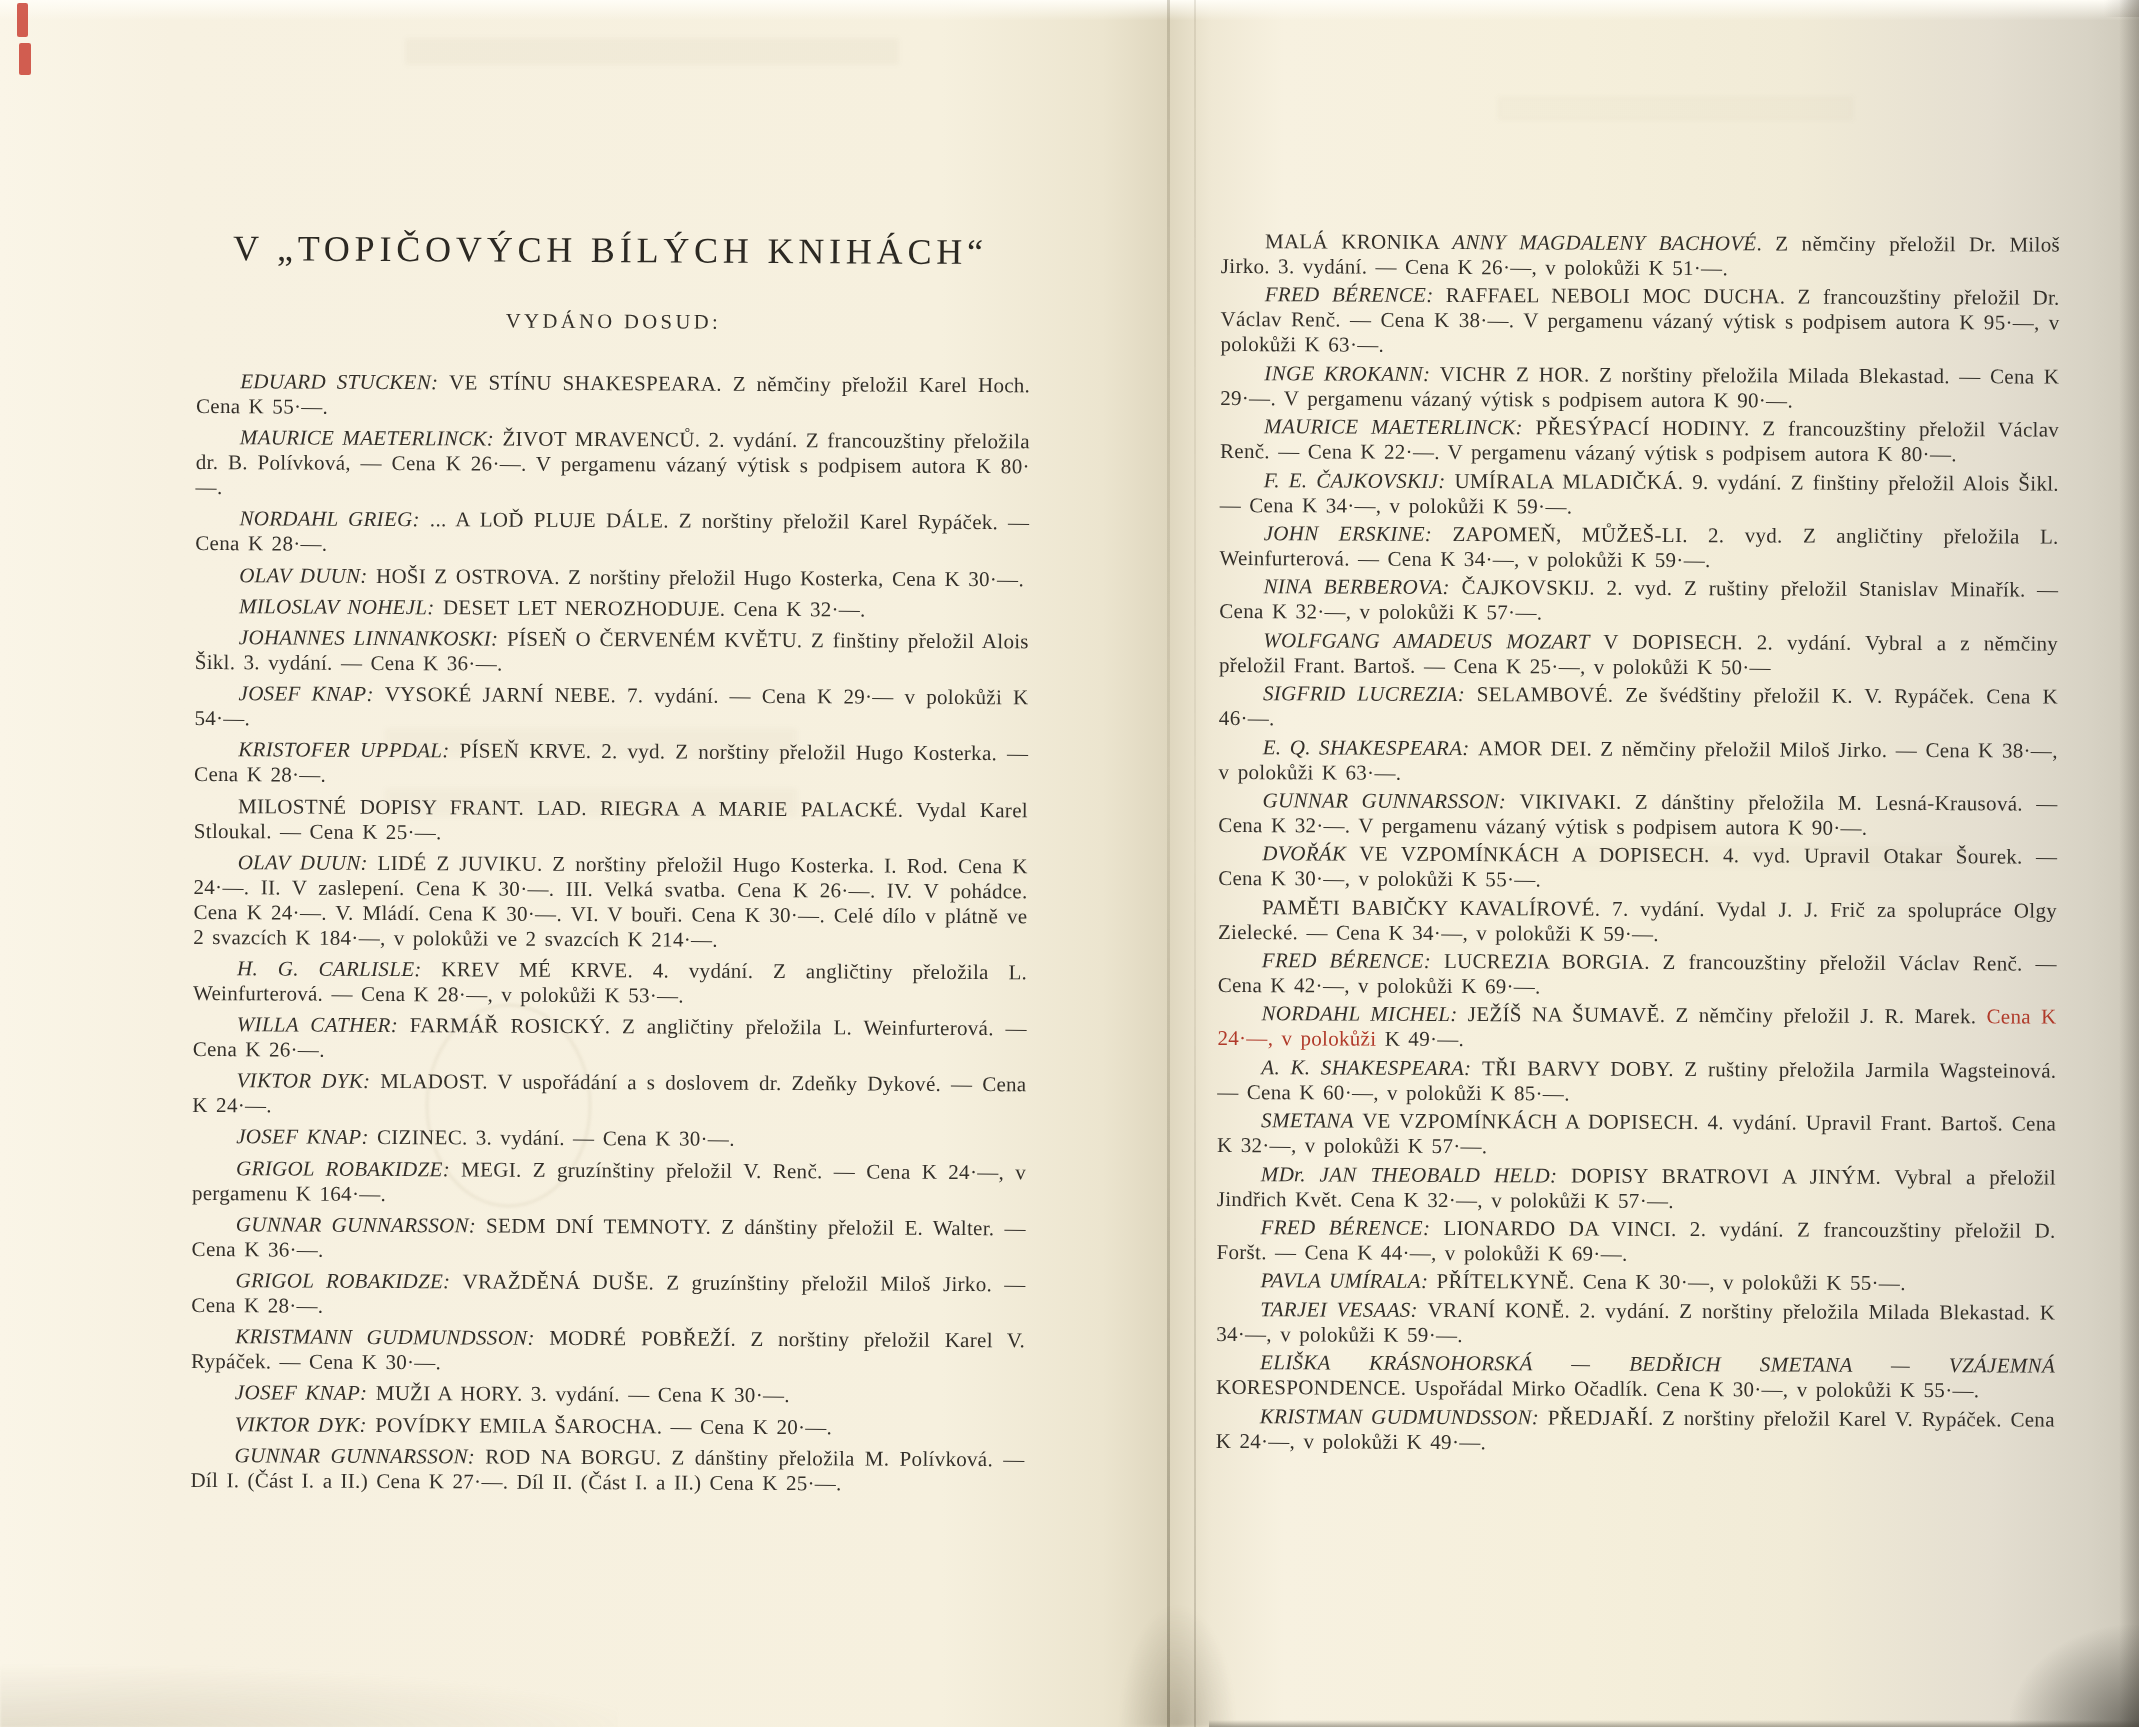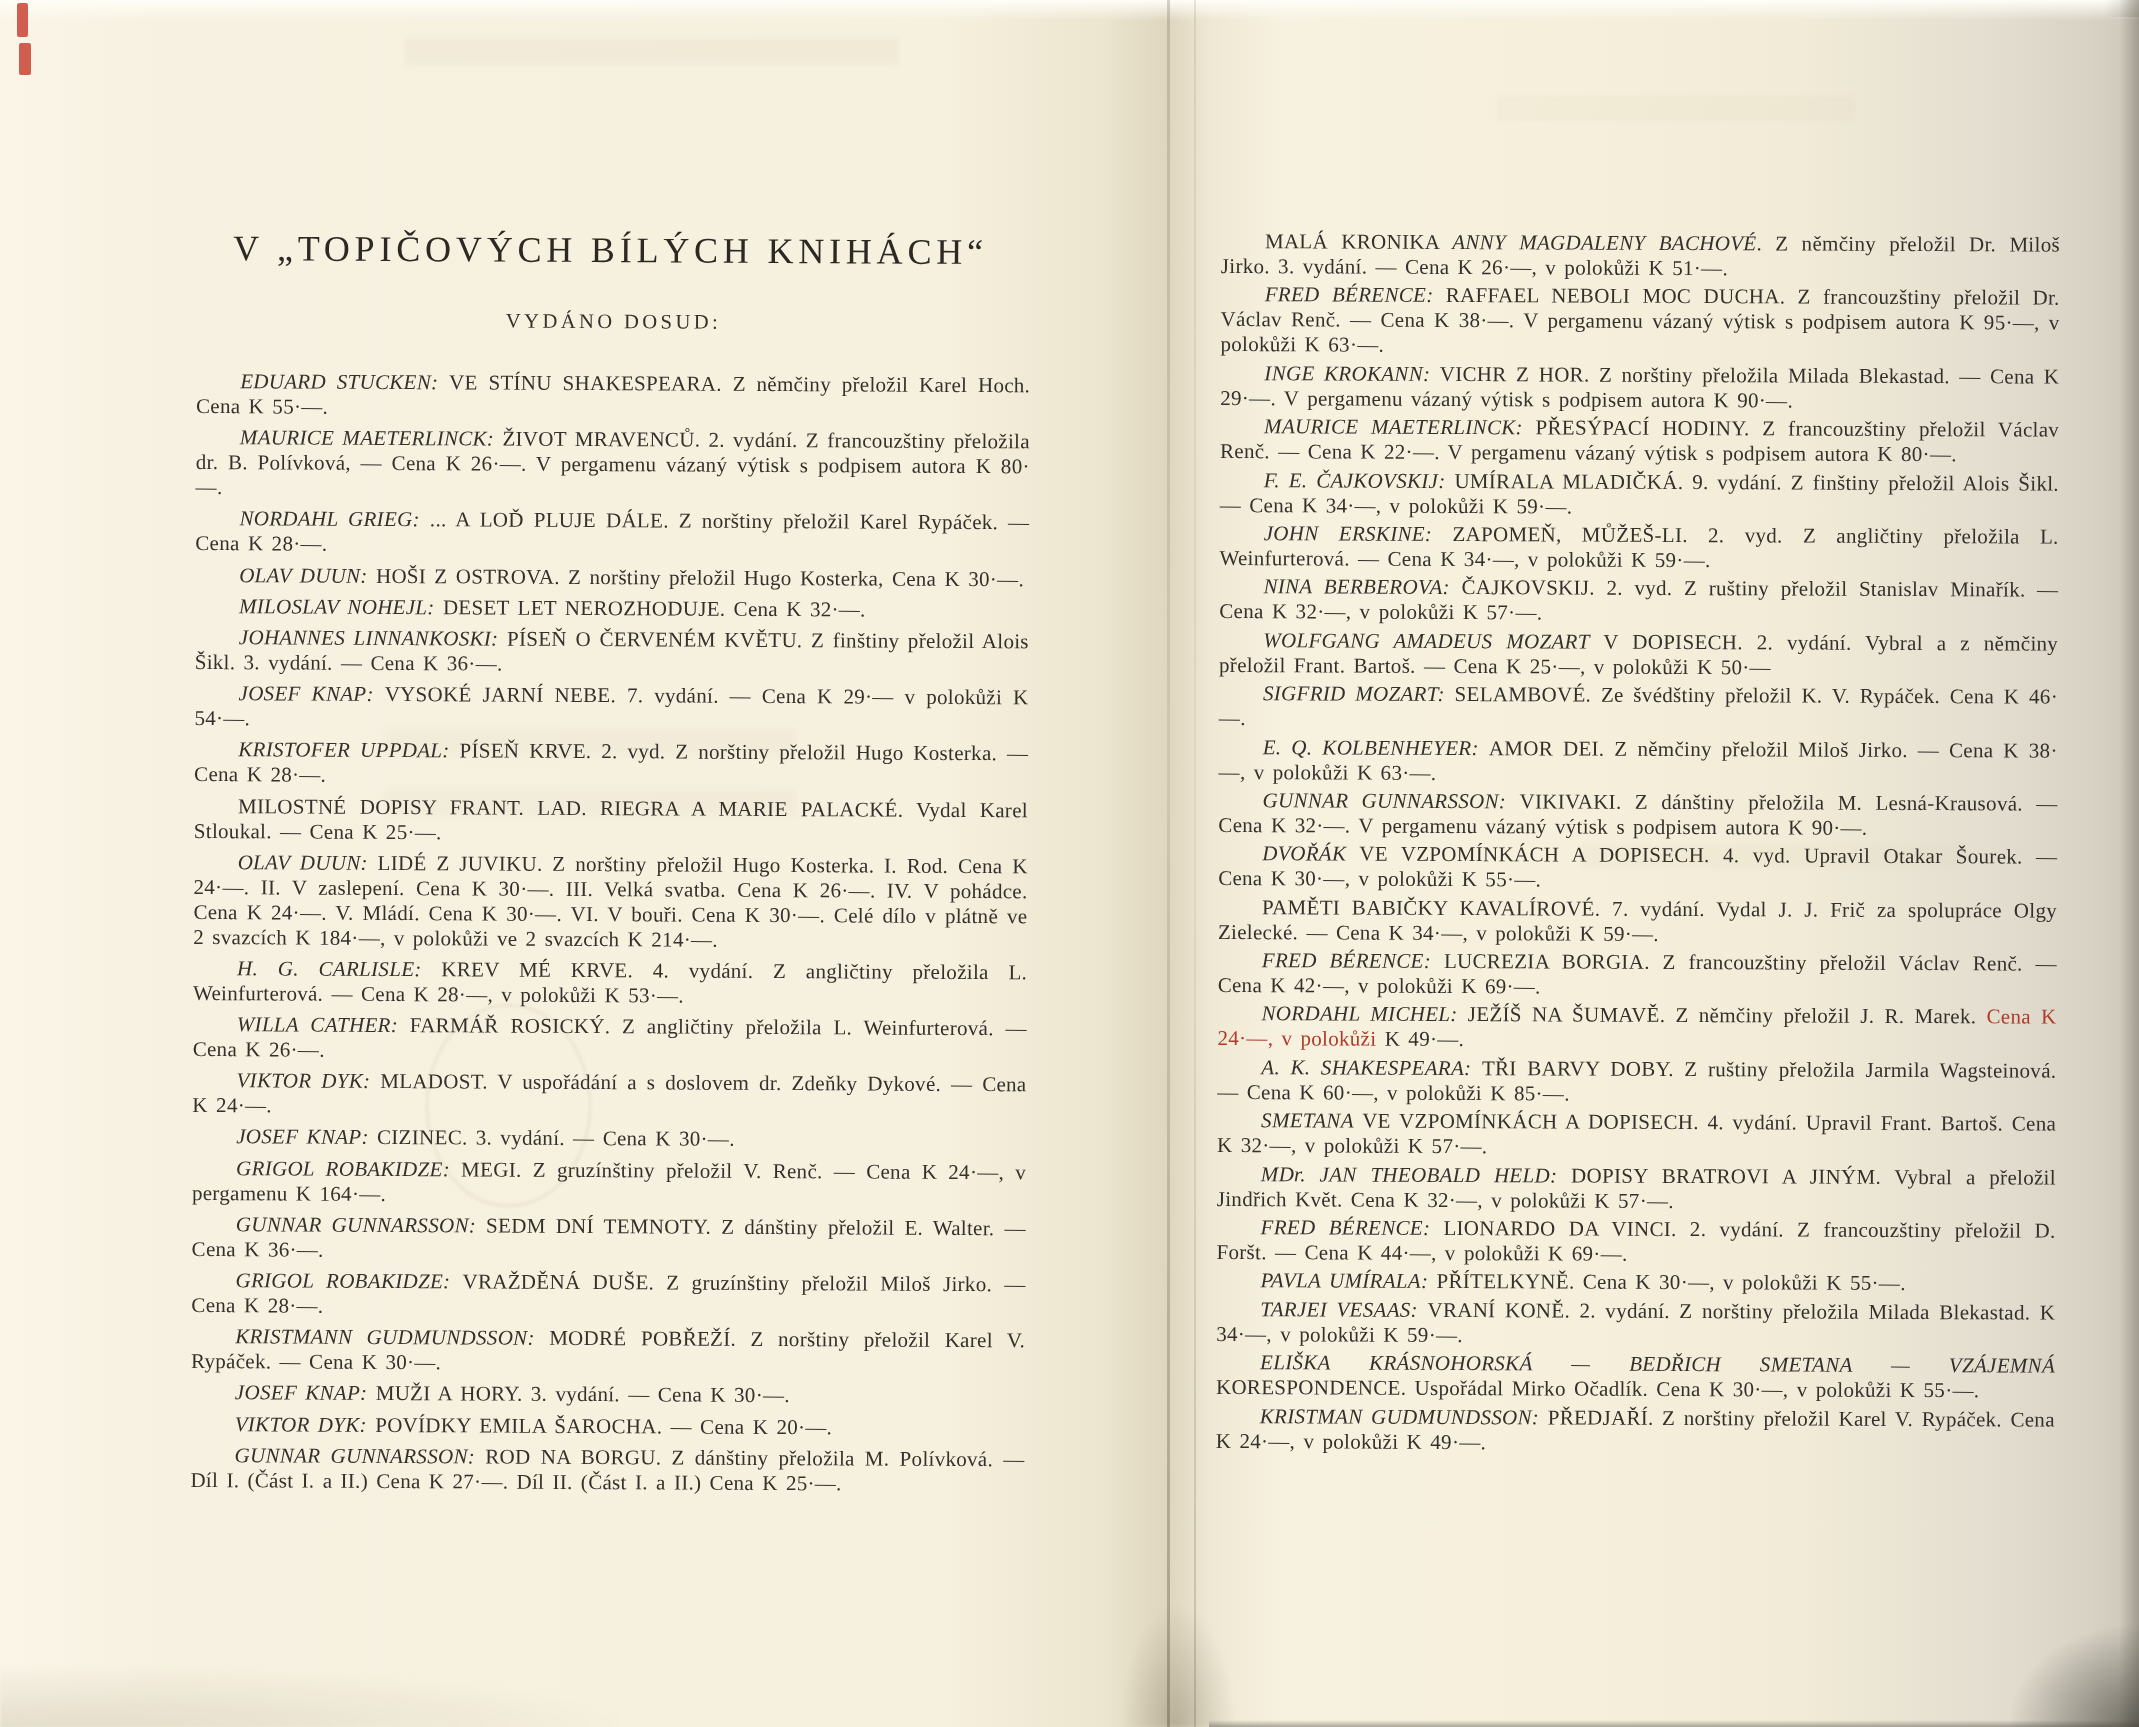--- a/index.html
+++ b/index.html
@@ -120,22 +120,22 @@
   <div class="page-content right-content">
     <div class="entries" id="right-entries">
         <p class="entry"><span class="seg-n">MALÁ KRONIKA </span><span class="seg-i">ANNY MAGDALENY BACHOVÉ</span><span class="seg-n">. Z němčiny přeložil Dr. Miloš Jirko. 3. vydání. — Cena K 26·—, v polokůži K 51·—.</span></p>
         <p class="entry"><span class="seg-i">FRED BÉRENCE: </span><span class="seg-n">RAFFAEL NEBOLI MOC DUCHA. Z francouzštiny přeložil Dr. Václav Renč. — Cena K 38·—. V pergamenu vázaný výtisk s podpisem autora K 95·—, v polokůži K 63·—.</span></p>
         <p class="entry"><span class="seg-i">INGE KROKANN: </span><span class="seg-n">VICHR Z HOR. Z norštiny přeložila Milada Blekastad. — Cena K 29·—. V pergamenu vázaný výtisk s podpisem autora K 90·—.</span></p>
         <p class="entry"><span class="seg-i">MAURICE MAETERLINCK: </span><span class="seg-n">PŘESÝPACÍ HODINY. Z francouzštiny přeložil Václav Renč. — Cena K 22·—. V pergamenu vázaný výtisk s podpisem autora K 80·—.</span></p>
         <p class="entry"><span class="seg-i">F. E. ČAJKOVSKIJ: </span><span class="seg-n">UMÍRALA MLADIČKÁ. 9. vydání. Z finštiny přeložil Alois Šikl. — Cena K 34·—, v polokůži K 59·—.</span></p>
         <p class="entry"><span class="seg-i">JOHN ERSKINE: </span><span class="seg-n">ZAPOMEŇ, MŮŽEŠ-LI. 2. vyd. Z angličtiny přeložila L. Weinfurterová. — Cena K 34·—, v polokůži K 59·—.</span></p>
         <p class="entry"><span class="seg-i">NINA BERBEROVA: </span><span class="seg-n">ČAJKOVSKIJ. 2. vyd. Z ruštiny přeložil Stanislav Minařík. — Cena K 32·—, v polokůži K 57·—.</span></p>
         <p class="entry"><span class="seg-i">WOLFGANG AMADEUS MOZART</span><span class="seg-n"> V DOPISECH. 2. vydání. Vybral a z němčiny přeložil Frant. Bartoš. — Cena K 25·—, v polokůži K 50·—</span></p>
-        <p class="entry"><span class="seg-i">SIGFRID MOZART: </span><span class="seg-n">SELAMBOVÉ. Ze švédštiny přeložil K. V. Rypáček. Cena K 46·—.</span></p>
-        <p class="entry"><span class="seg-i">E. Q. KOLBENHEYER: </span><span class="seg-n">AMOR DEI. Z němčiny přeložil Miloš Jirko. — Cena K 38·—, v polokůži K 63·—.</span></p>
+        <p class="entry"><span class="seg-i">SIGFRID LUCREZIA: </span><span class="seg-n">SELAMBOVÉ. Ze švédštiny přeložil K. V. Rypáček. Cena K 46·—.</span></p>
+        <p class="entry"><span class="seg-i">E. Q. SHAKESPEARA: </span><span class="seg-n">AMOR DEI. Z němčiny přeložil Miloš Jirko. — Cena K 38·—, v polokůži K 63·—.</span></p>
         <p class="entry"><span class="seg-i">GUNNAR GUNNARSSON: </span><span class="seg-n">VIKIVAKI. Z dánštiny přeložila M. Lesná-Krausová. — Cena K 32·—. V pergamenu vázaný výtisk s podpisem autora K 90·—.</span></p>
         <p class="entry"><span class="seg-i">DVOŘÁK</span><span class="seg-n"> VE VZPOMÍNKÁCH A DOPISECH. 4. vyd. Upravil Otakar Šourek. — Cena K 30·—, v polokůži K 55·—.</span></p>
         <p class="entry"><span class="seg-n">PAMĚTI BABIČKY KAVALÍROVÉ. 7. vydání. Vydal J. J. Frič za spolupráce Olgy Zielecké. — Cena K 34·—, v polokůži K 59·—.</span></p>
         <p class="entry"><span class="seg-i">FRED BÉRENCE: </span><span class="seg-n">LUCREZIA BORGIA. Z francouzštiny přeložil Václav Renč. — Cena K 42·—, v polokůži K 69·—.</span></p>
         <p class="entry"><span class="seg-i">NORDAHL MICHEL: </span><span class="seg-n">JEŽÍŠ NA ŠUMAVĚ. Z němčiny přeložil J. R. Marek. </span><span class="seg-r">Cena K 24·—, v polokůži </span><span class="seg-n">K 49·—.</span></p>
         <p class="entry"><span class="seg-i">A. K. SHAKESPEARA: </span><span class="seg-n">TŘI BARVY DOBY. Z ruštiny přeložila Jarmila Wagsteinová. — Cena K 60·—, v polokůži K 85·—.</span></p>
         <p class="entry"><span class="seg-i">SMETANA</span><span class="seg-n"> VE VZPOMÍNKÁCH A DOPISECH. 4. vydání. Upravil Frant. Bartoš. Cena K 32·—, v polokůži K 57·—.</span></p>
         <p class="entry"><span class="seg-i">MDr. JAN THEOBALD HELD: </span><span class="seg-n">DOPISY BRATROVI A JINÝM. Vybral a přeložil Jindřich Květ. Cena K 32·—, v polokůži K 57·—.</span></p>
         <p class="entry"><span class="seg-i">FRED BÉRENCE: </span><span class="seg-n">LIONARDO DA VINCI. 2. vydání. Z francouzštiny přeložil D. Foršt. — Cena K 44·—, v polokůži K 69·—.</span></p>
         <p class="entry"><span class="seg-i">PAVLA UMÍRALA: </span><span class="seg-n">PŘÍTELKYNĚ. Cena K 30·—, v polokůži K 55·—.</span></p>

